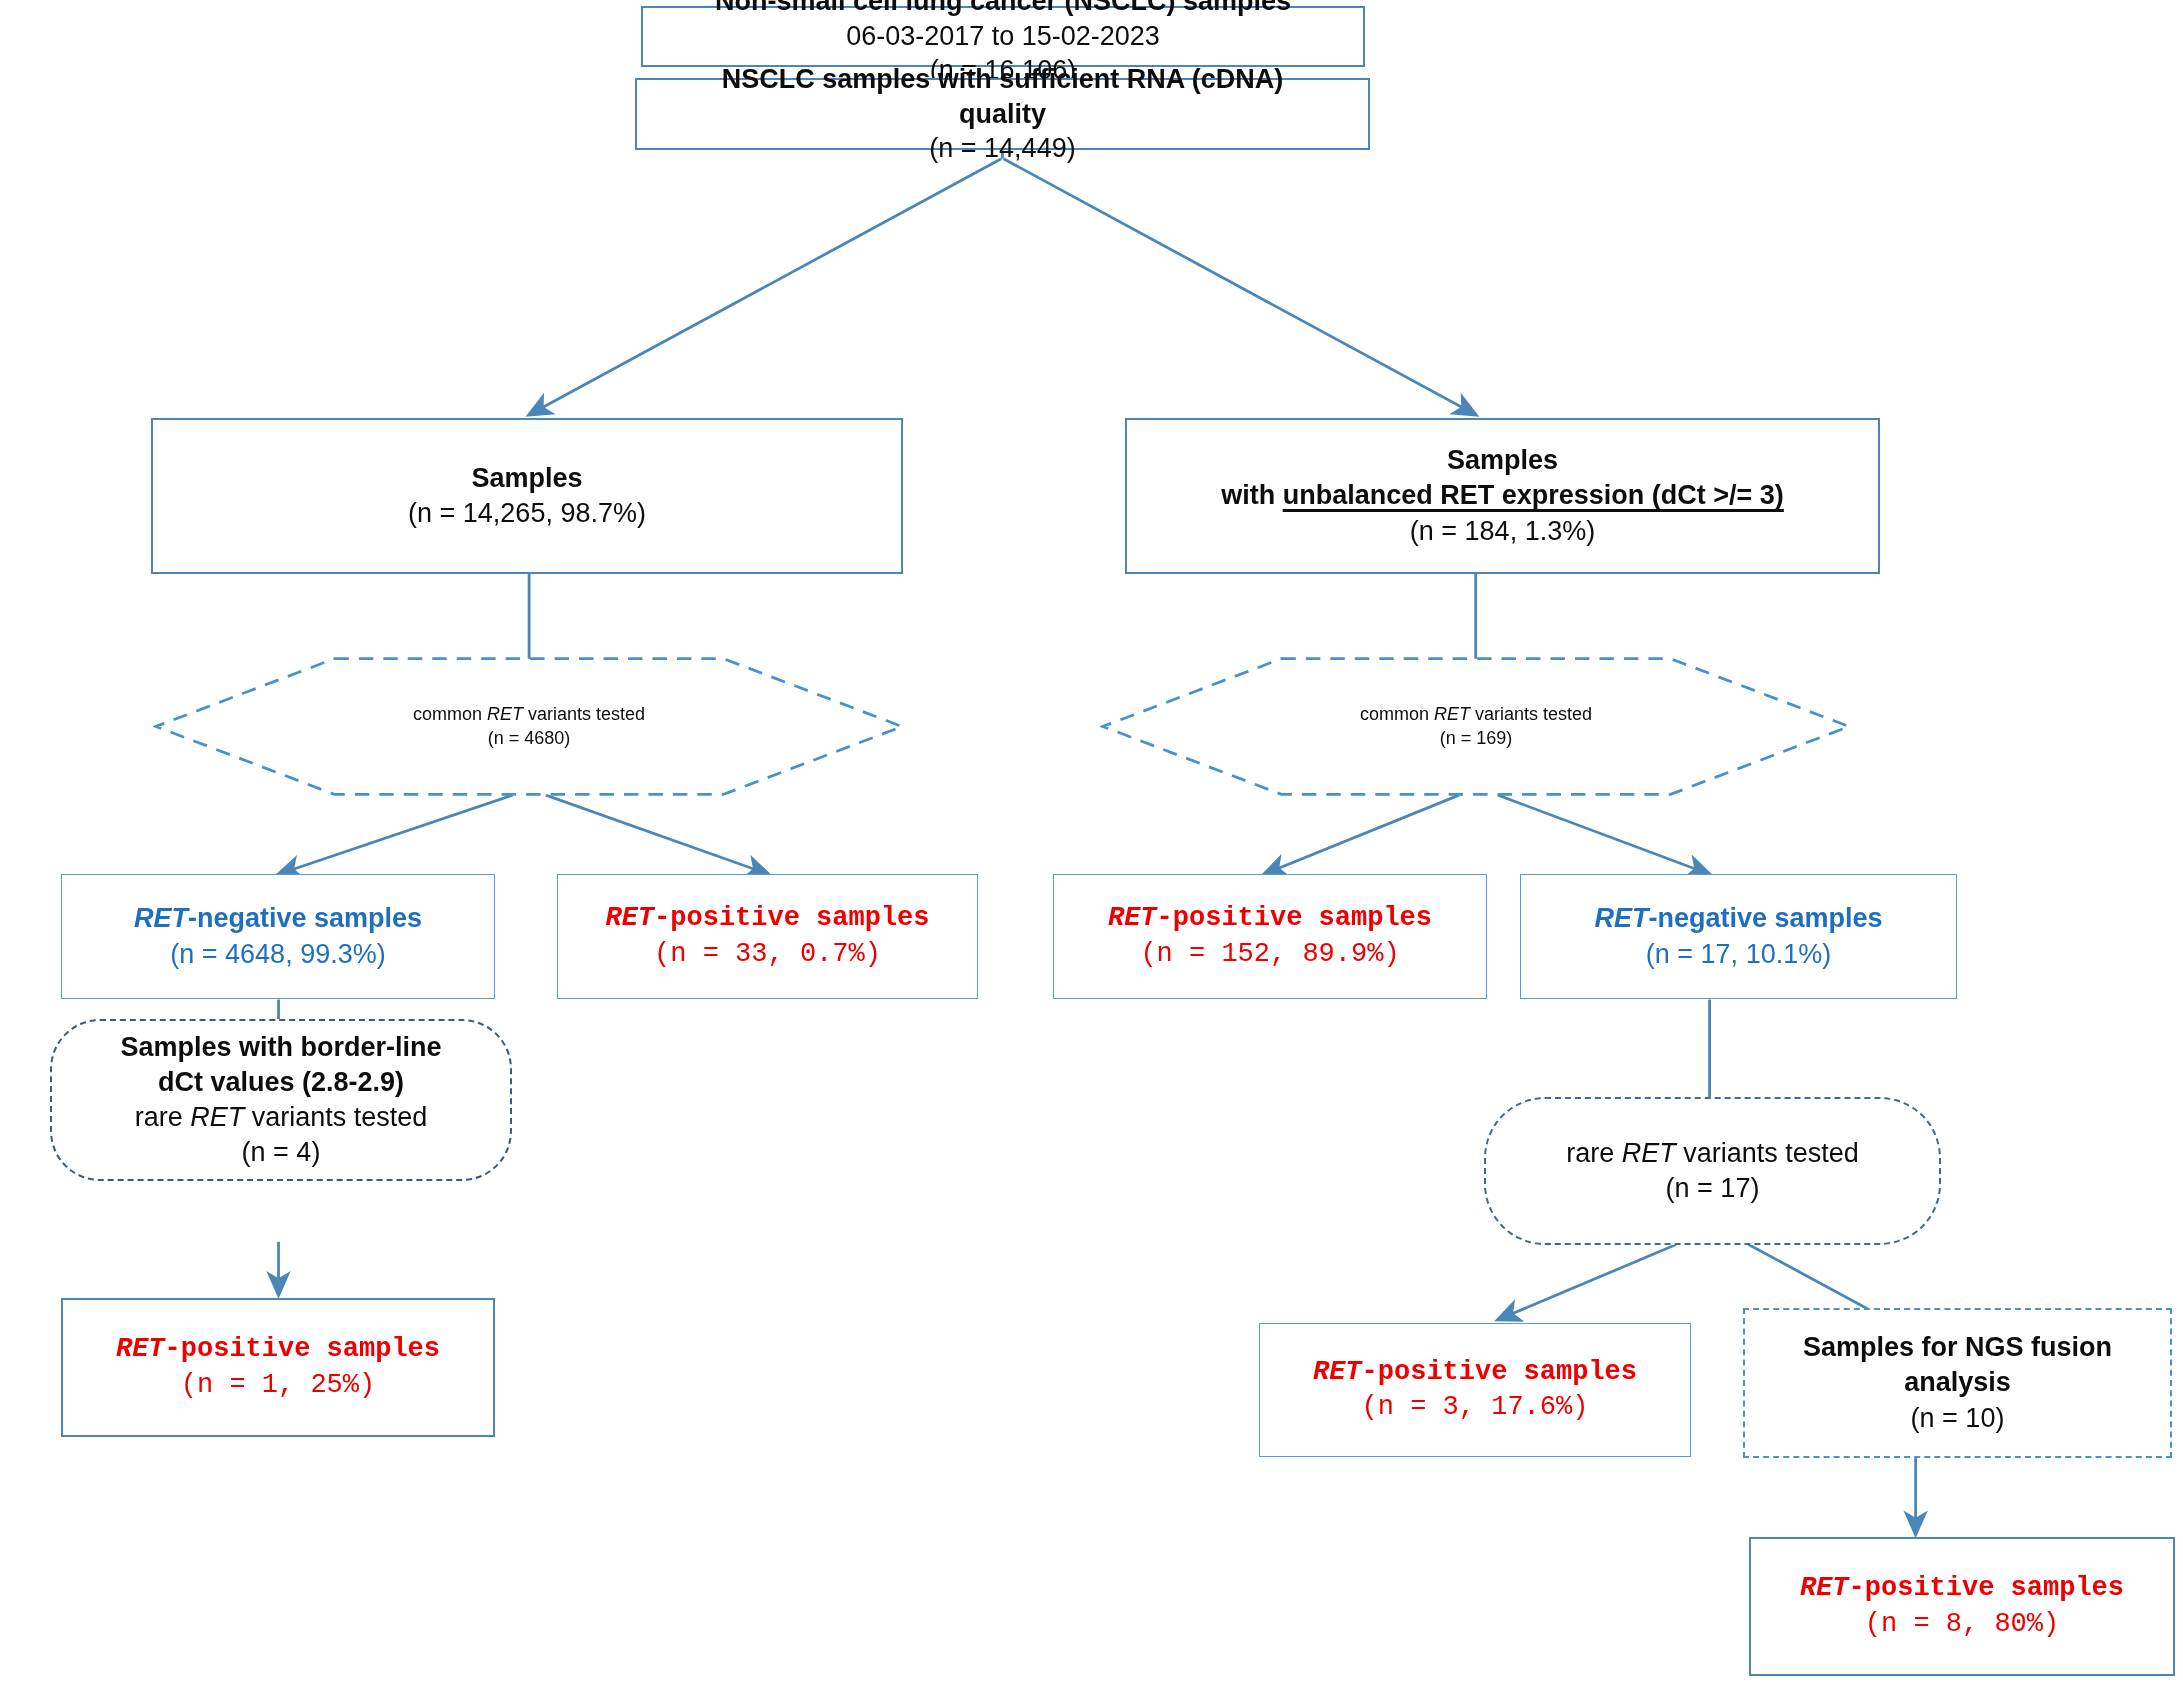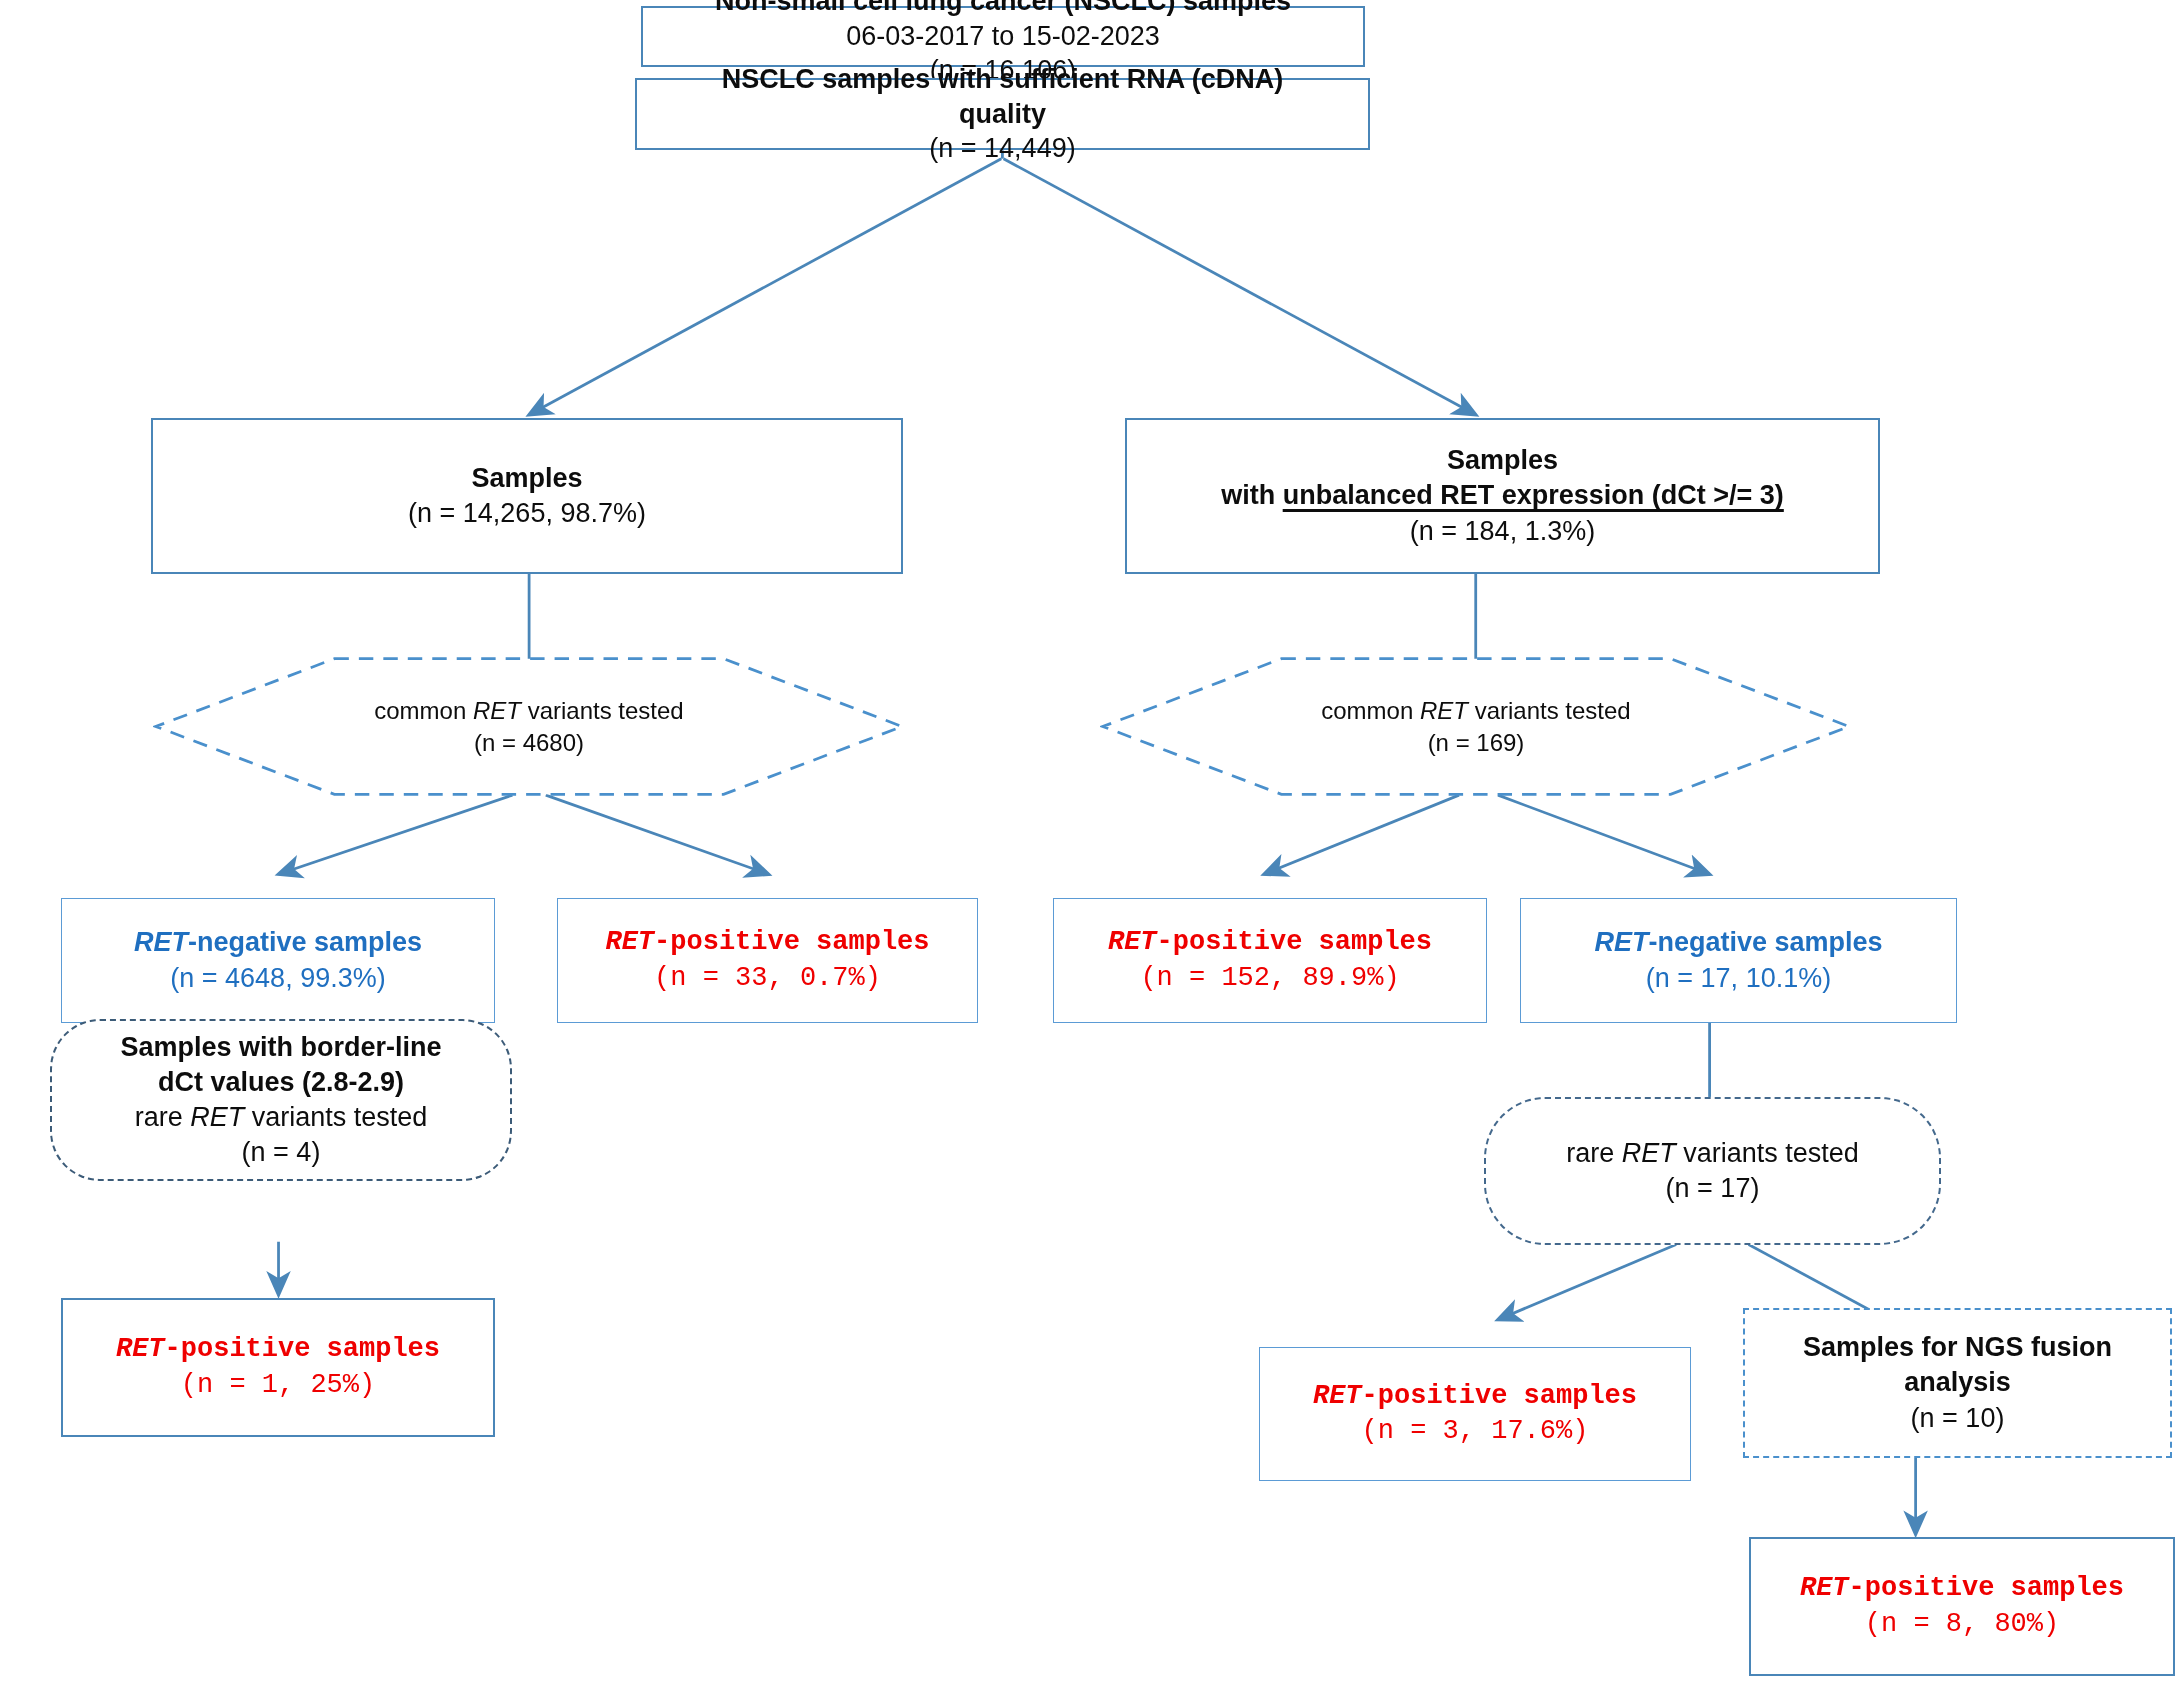--- a/index.html
+++ b/index.html
@@ -30,42 +30,41 @@
     align-items: center;
     justify-content: center;
     background: #ffffff;
     z-index: 2;
   }
   .box {
     border: 2.2px solid #4a86b8;
   }
   .box-thin {
     border: 1.7px solid #5b9bd5;
-    margin-top: 24px;
   }
   .box-dashed {
     border: 2.2px dashed #4a90cc;
   }
   .line {
     display: block;
     white-space: nowrap;
   }
   .t-black { color: #0d0d0d; }
   .t-blue  { color: #1f6fc0; }
   .t-red   { color: #ef0000; font-family: Liberation Mono, monospace; }
   .bold    { font-weight: bold; }
   .ital    { font-style: italic; }
   .underline-seg {
     text-decoration: underline;
     text-underline-offset: 5px;
     text-decoration-thickness: 2.8px;
   }
   .f-title   { font-size: 27px; line-height: 1.28; }
   .f-body    { font-size: 27px; line-height: 1.30; }
-  .f-hex     { font-size: 24px; line-height: 1.32; }
+  .f-hex     { font-size: 18px; line-height: 1.32; }
   .hexwrap {
     position: absolute;
     z-index: 2;
   }
   .hexwrap svg {
     position: absolute;
     left: 0; top: 0;
   }
   .hexwrap .hextext {
     position: absolute;

